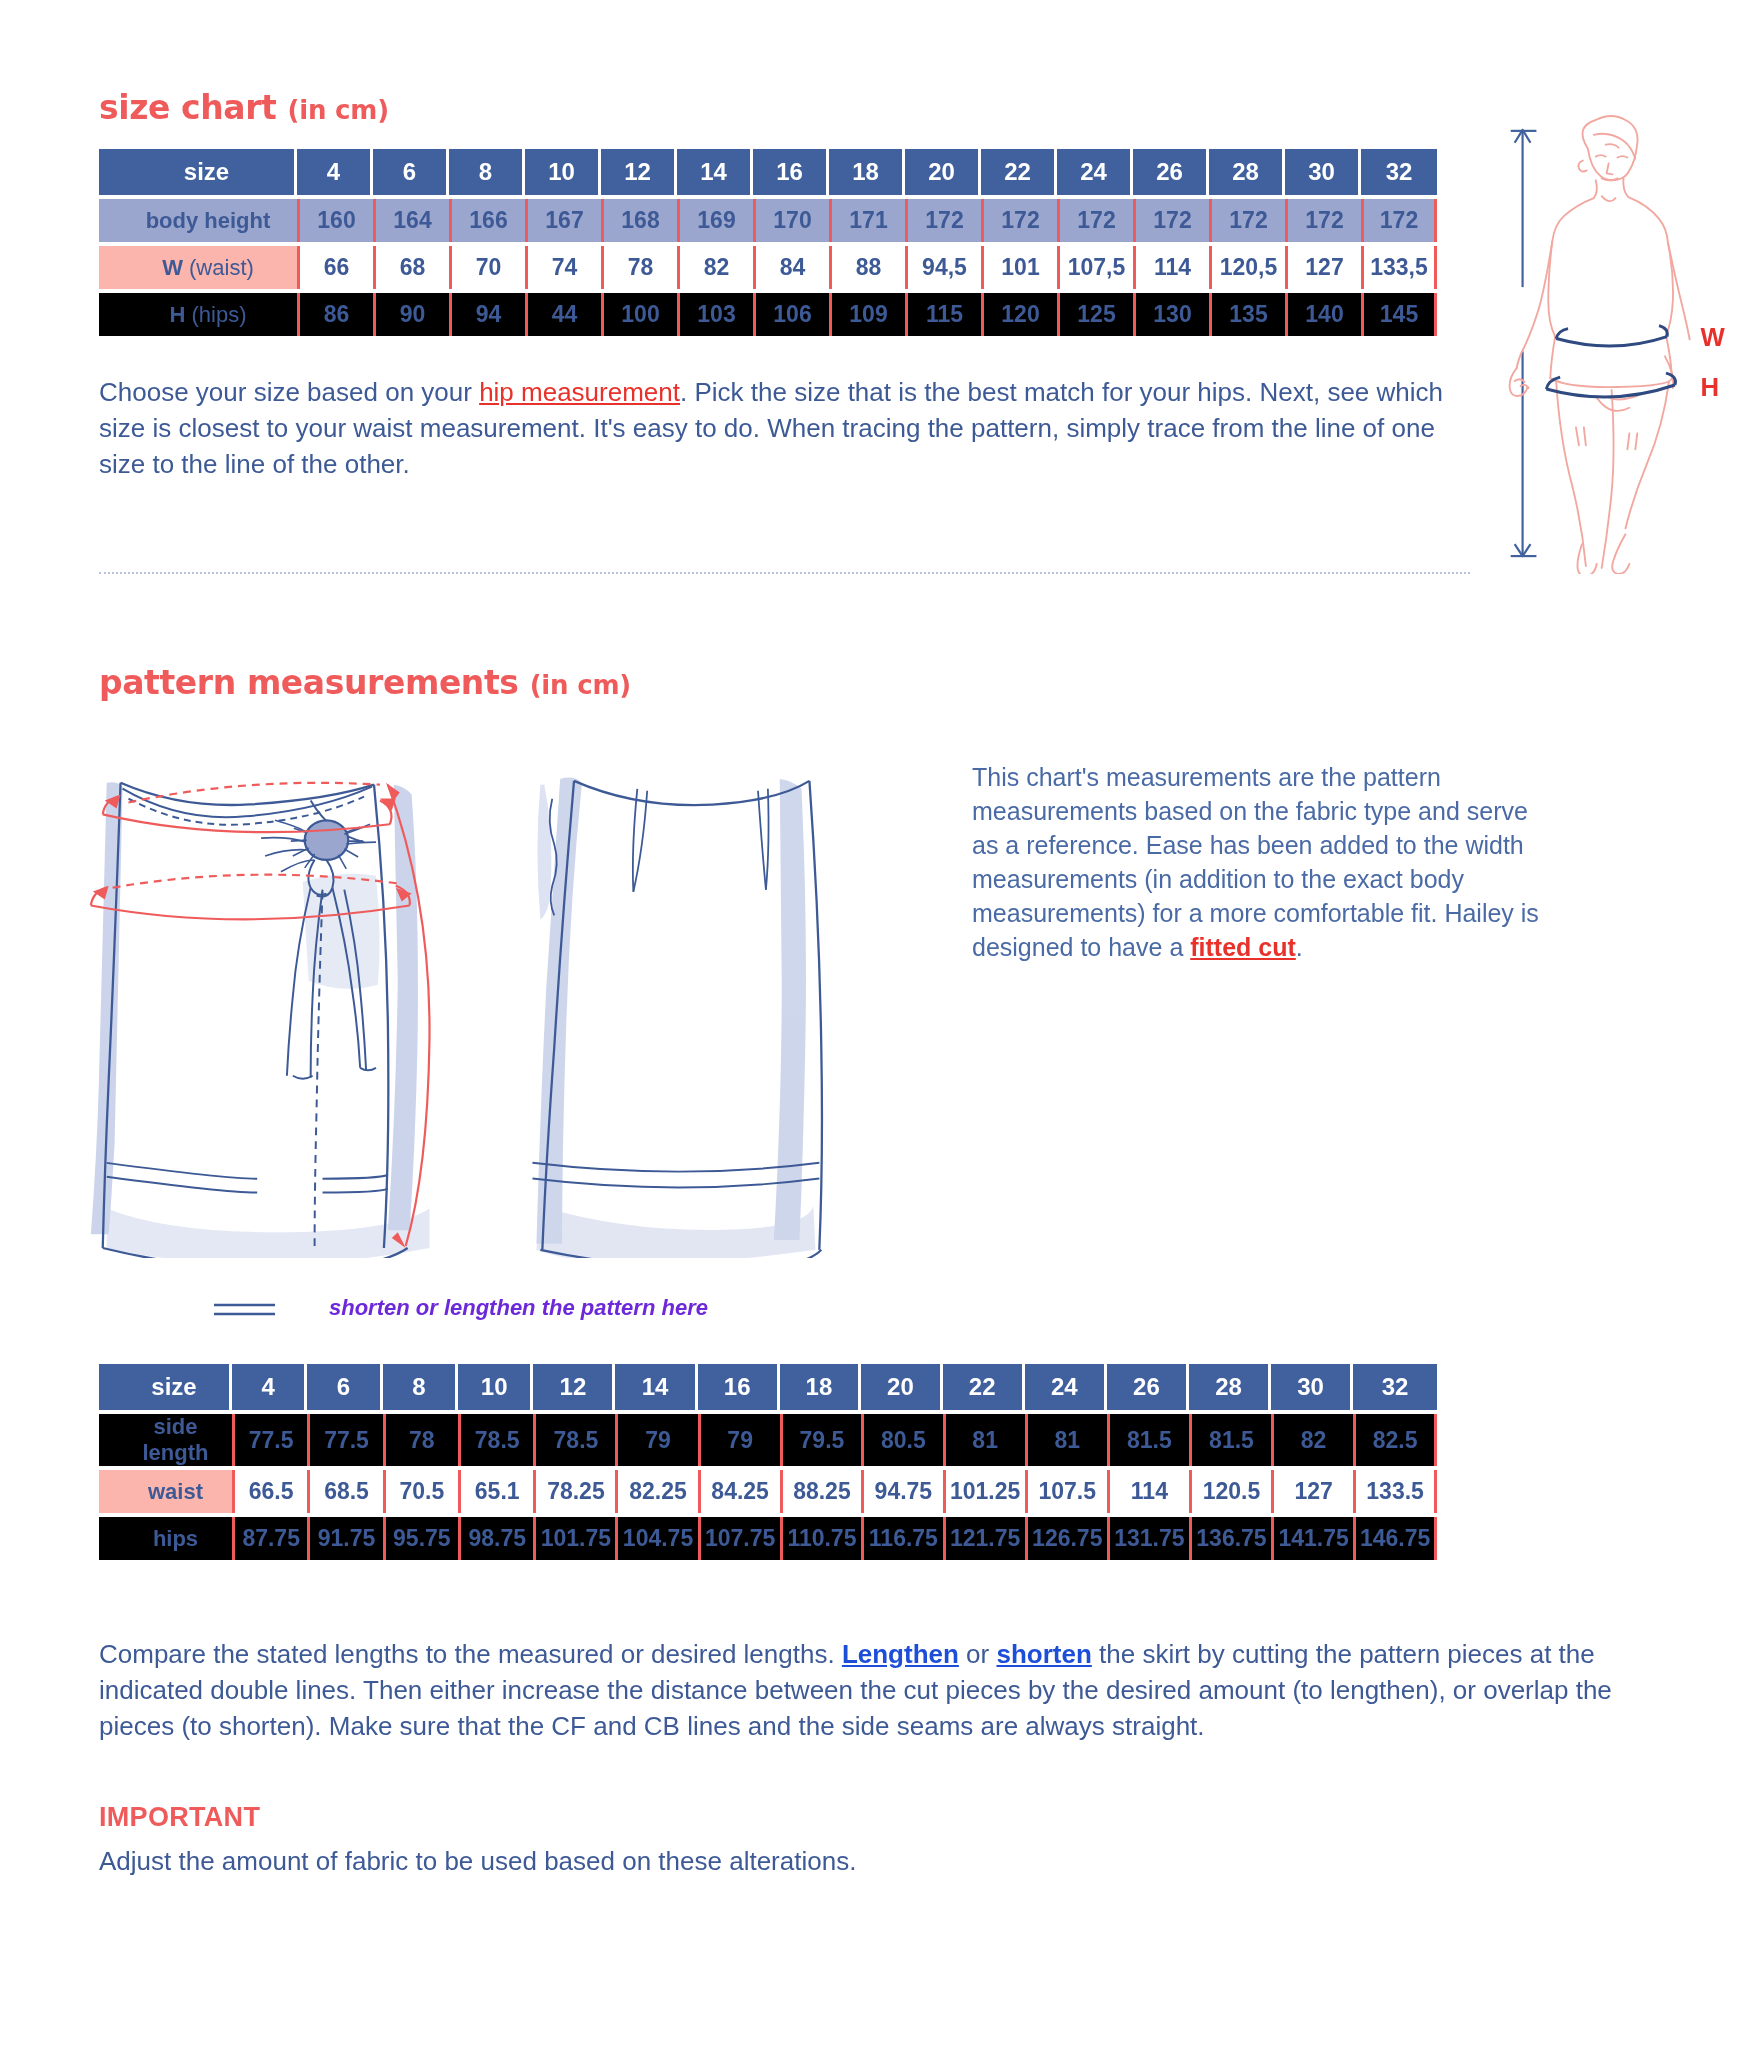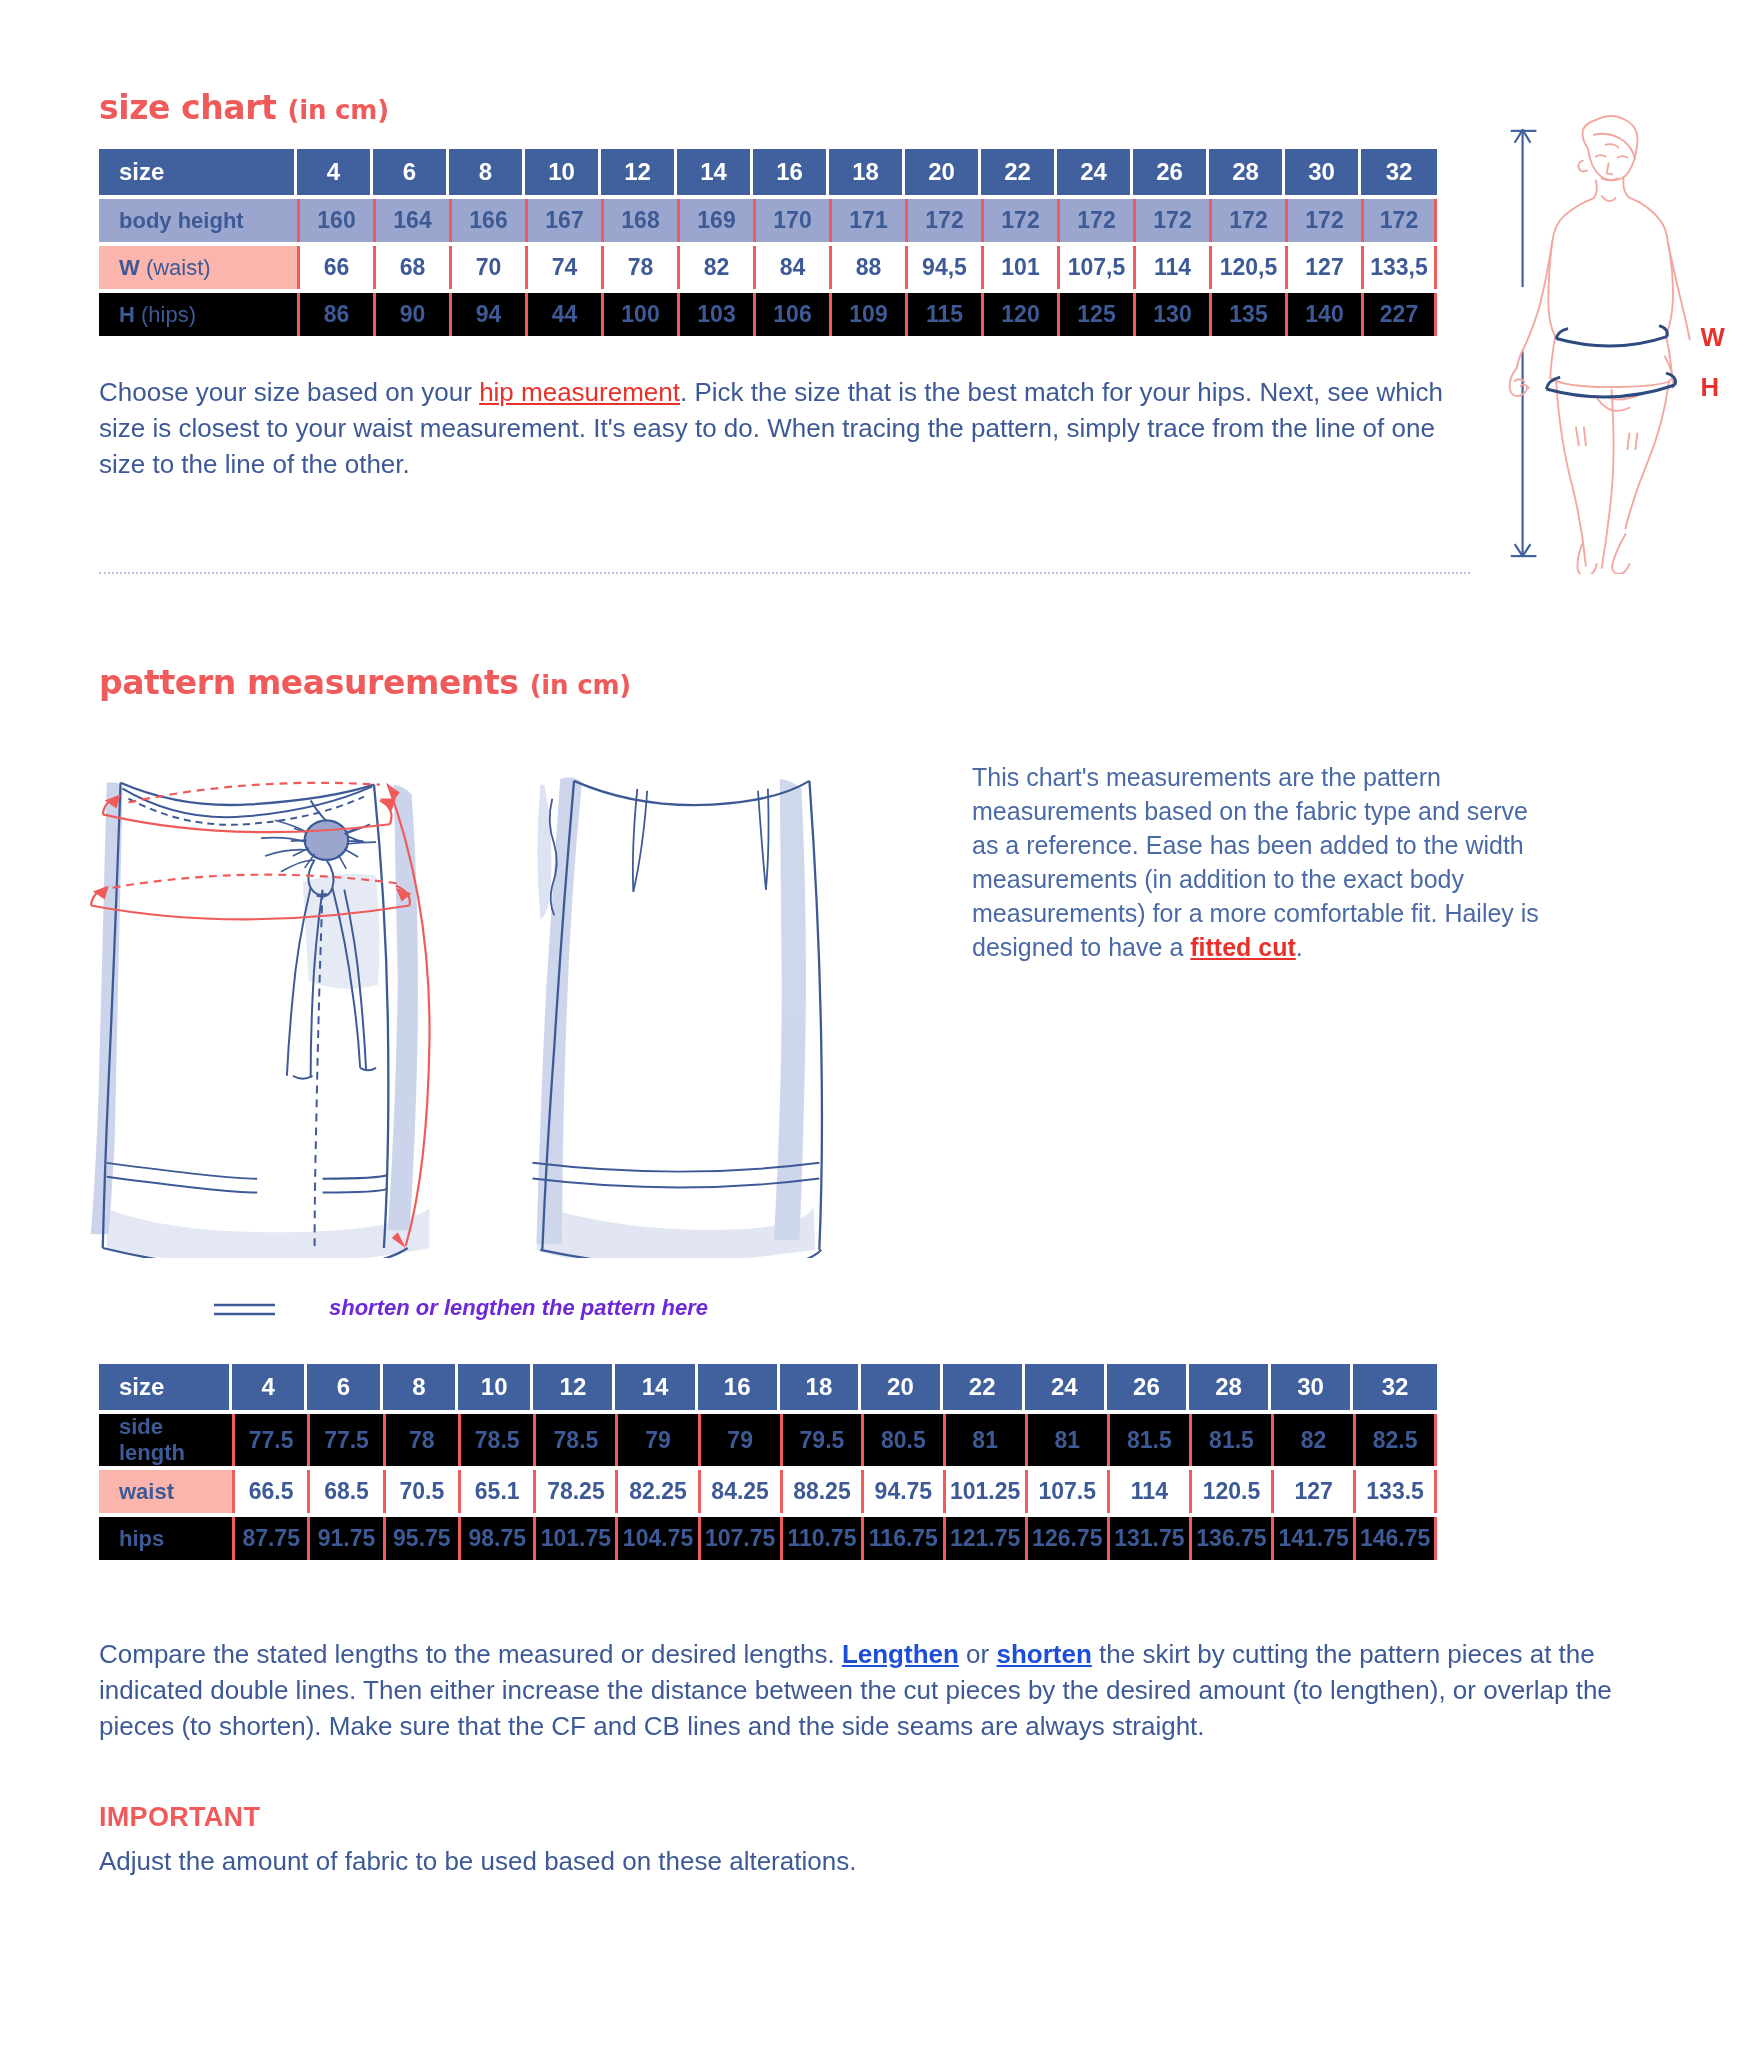--- a/index.html
+++ b/index.html
@@ -55,21 +55,21 @@
   }
   .chart-table tr.head td {
     background: #41619e;
     color: #ffffff;
     font-size: 24px;
     border-right: 3px solid #ffffff;
     height: 46px;
   }
   .chart-table tr.head td:last-child { border-right: none; }
   .chart-table td.rowlabel {
-    text-align: left;
+    text-align: center;
     padding-left: 20px;
     font-size: 22px;
   }
   .chart-table tr.head td.rowlabel { font-size: 24px; }
 
   
   .row-periwinkle td { background: #9aa6cd; }
   .row-periwinkle td.rowlabel { background: #9aa6cd; font-weight: bold; }
   .row-white td { background: #ffffff; }
   .row-white td.rowlabel { background: #fcb5ac; }
@@ -227,21 +227,21 @@
             <td class="val">100</td>
             <td class="val">103</td>
             <td class="val">106</td>
             <td class="val">109</td>
             <td class="val">115</td>
             <td class="val">120</td>
             <td class="val">125</td>
             <td class="val">130</td>
             <td class="val">135</td>
             <td class="val">140</td>
-            <td class="val lastval">227</td>
+            <td class="val lastval">145</td>
           </tr>
         </tbody>
       </table>
   </div>
 
   <div class="abs copy" style="left:99px; top:374px; width:1366px;">
     <span>Choose your size based on your </span><span class="hl">hip measurement</span><span>. Pick the size that is the best match for your hips. Next, see which size is closest to your waist measurement. It's easy to do. When tracing the pattern, simply trace from the line of one size to the line of the other.</span>
   </div>
 
   <div class="abs" style="left:1485px; top:109px;">

